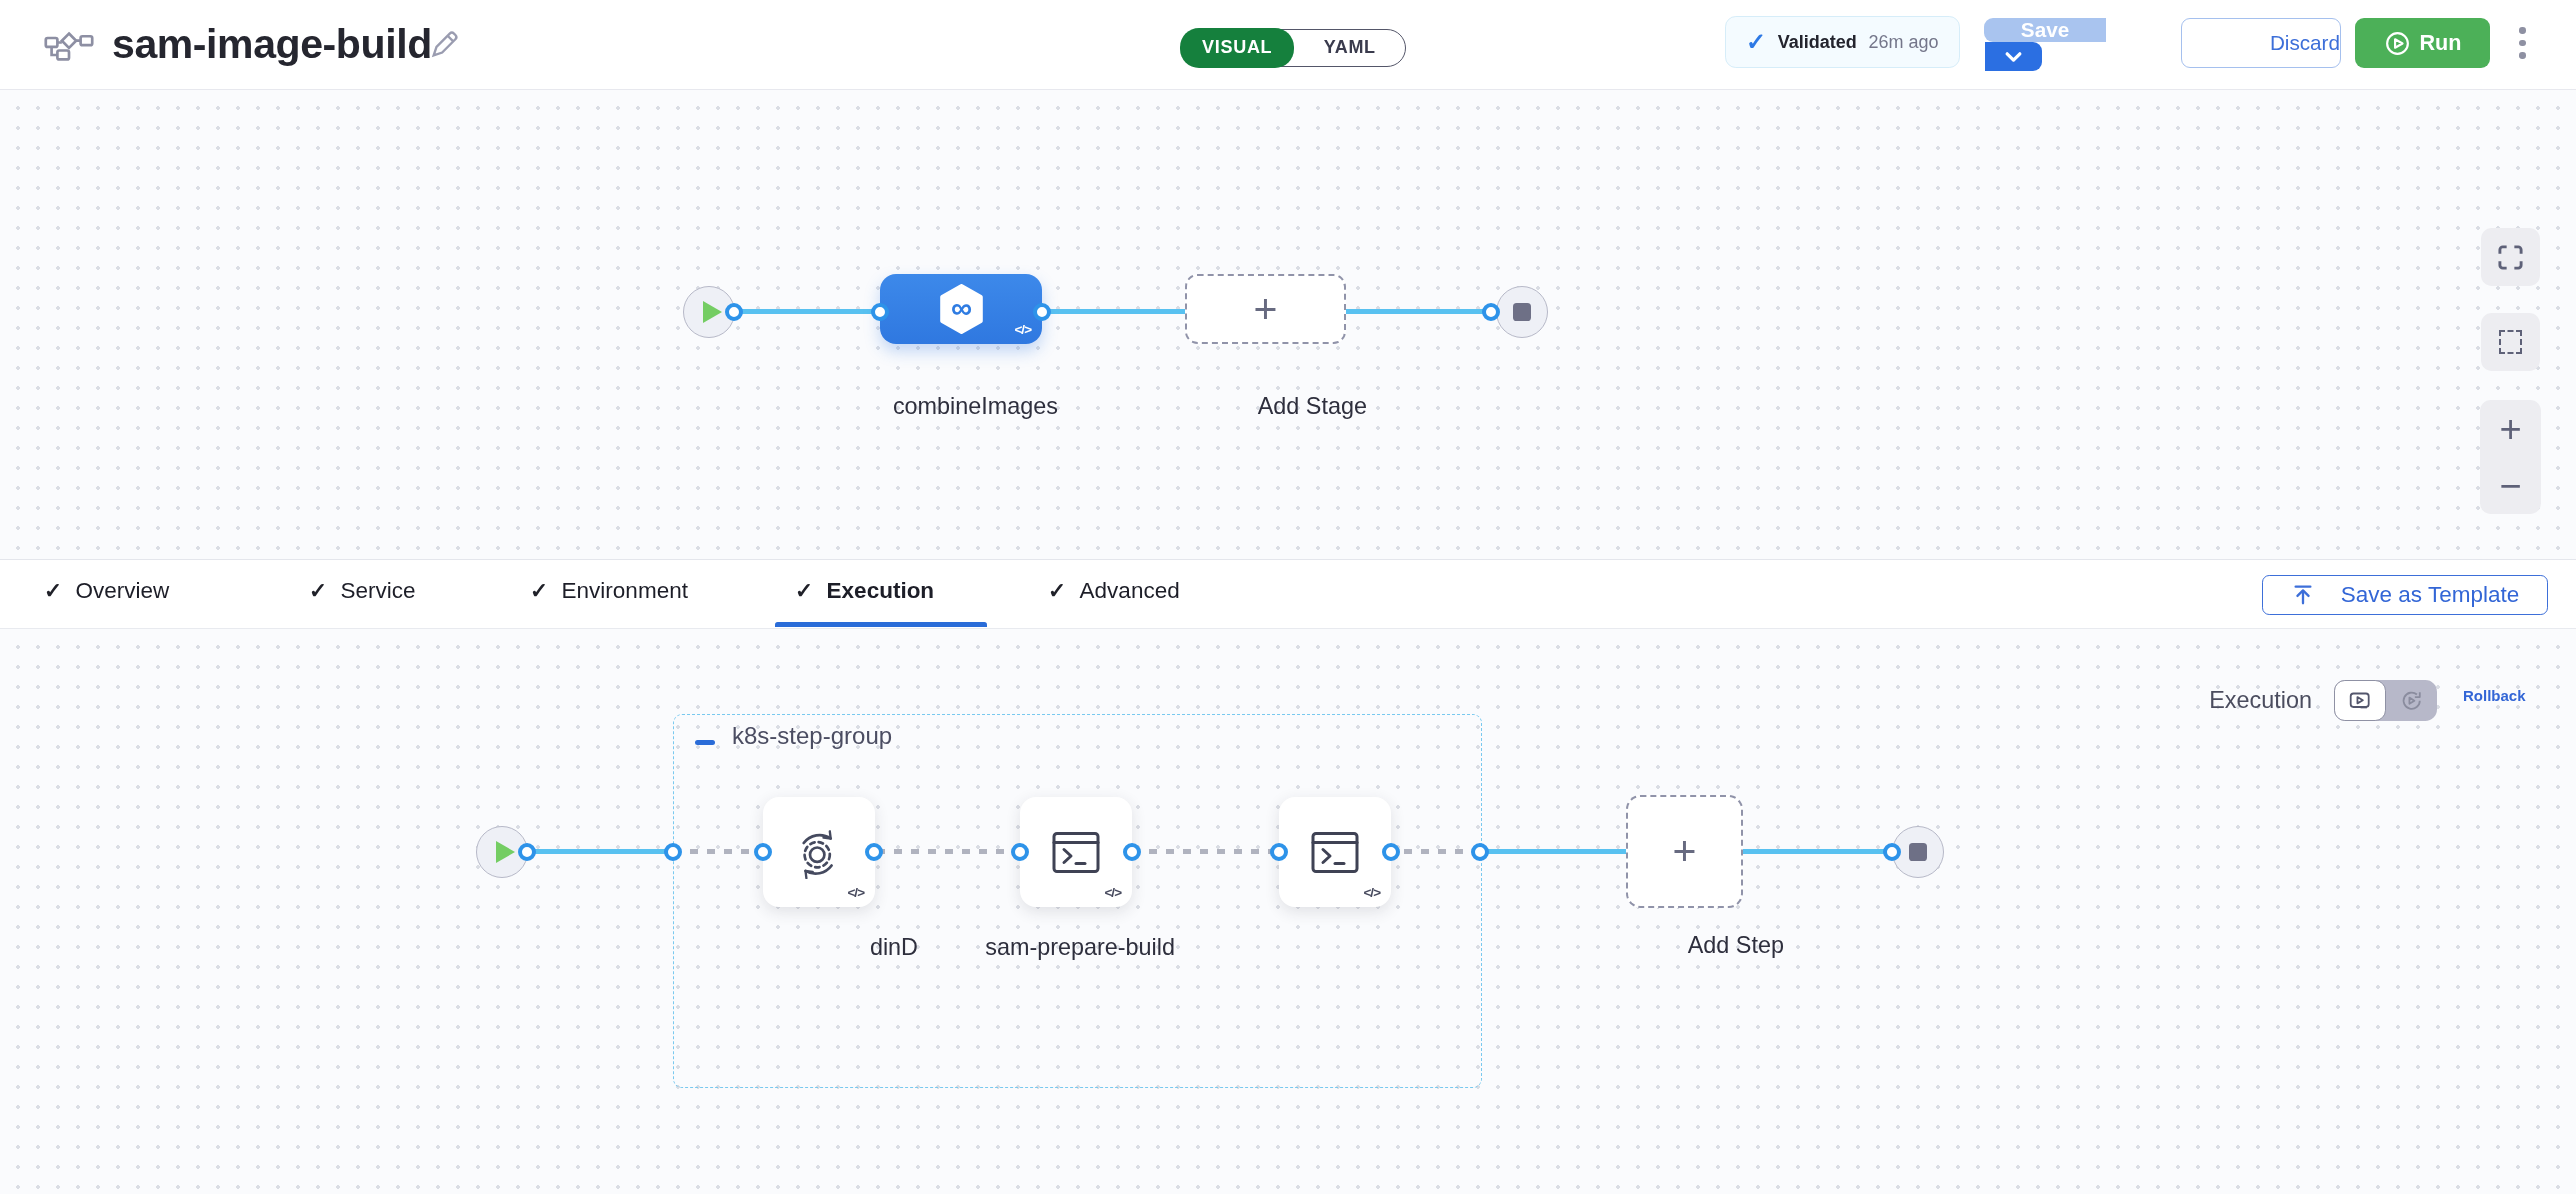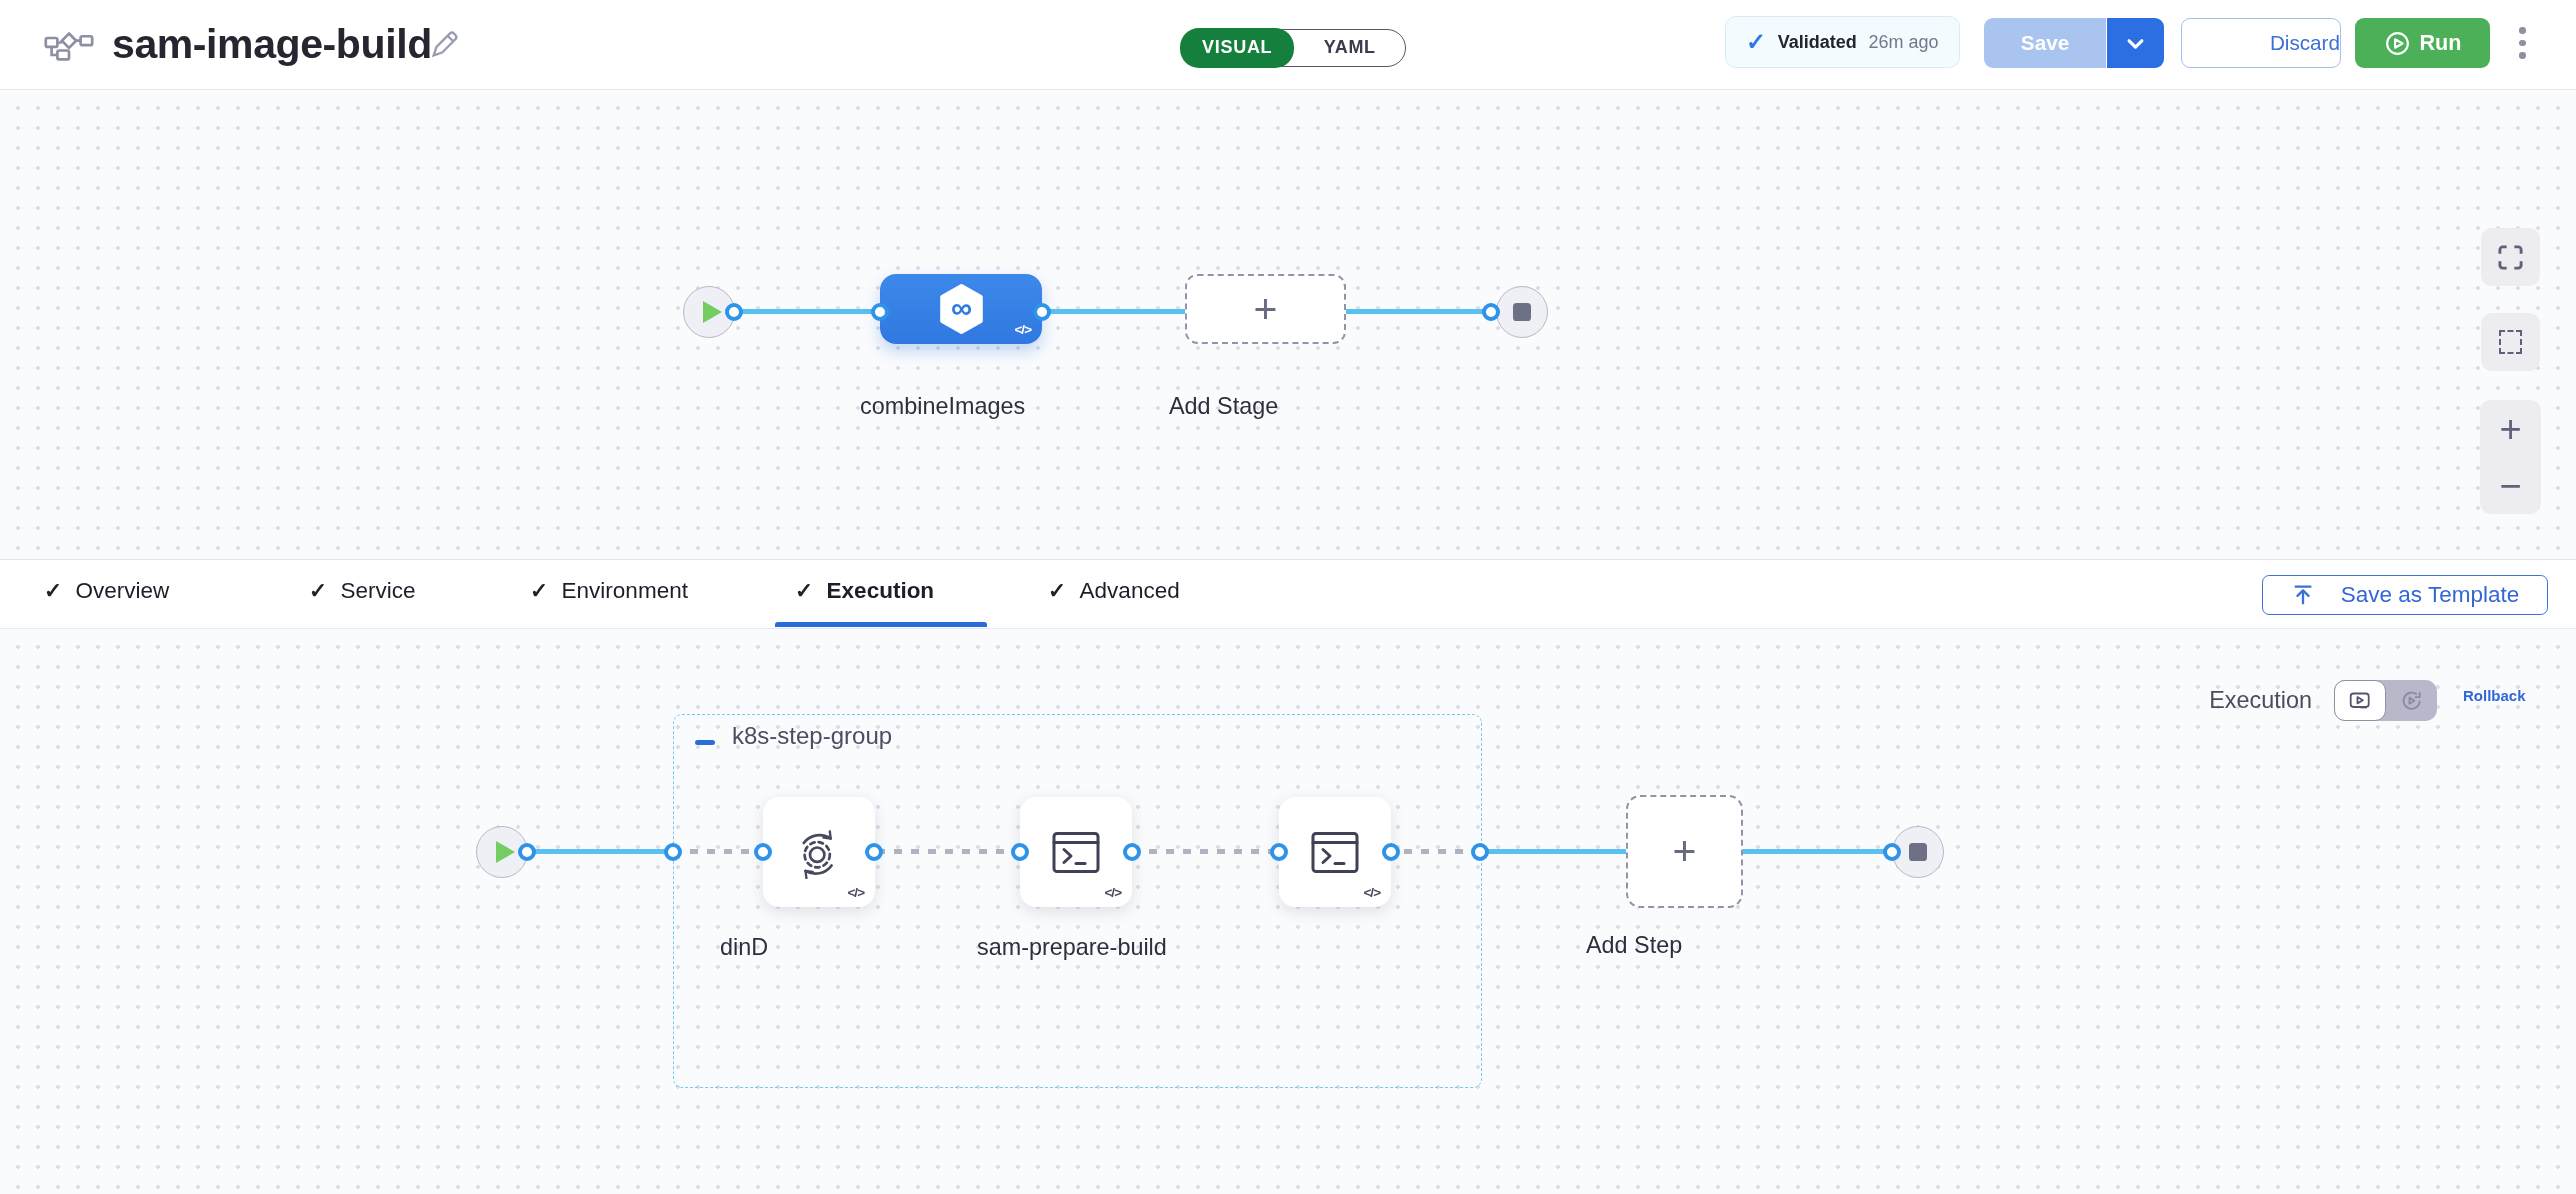--- a/index.html
+++ b/index.html
@@ -15,21 +15,21 @@
 
   .mode-toggle { position:absolute; left:1181px; top:29px; height:38px; display:flex; border:1.8px solid #545669; border-radius:20px; background:#fff; }
   .mode-seg { width:111px; text-align:center; line-height:34px; font-size:18px; font-weight:700; letter-spacing:0.7px; color:#3a3b4d; cursor:pointer; }
   .mode-seg.active { background:#15803d; color:#fff; border-radius:19px; margin:-1.8px 0 -1.8px -1.8px; width:114px; line-height:38px; }
 
   .validated-badge { position:absolute; left:1725px; top:16px; height:52px; padding:0 20px; display:flex; align-items:center; gap:11.7px; background:#f4fbff; border:1.8px solid #d6edf9; border-radius:10.8px; }
   .validated-check { color:#2d79e5; font-size:24px; font-weight:700; }
   .validated-label { font-size:18px; font-weight:700; color:#23242e; }
   .validated-time { font-size:18px; color:#74768a; }
 
-  .save-split { position:absolute; left:1984px; top:18px; height:50px; display:flex; }
+  .save-split { position:absolute; left:1984px; top:18px; height:50px; display:flex;flex-direction:column; }
   .save-main { width:122px; background:#a9c4ef; color:#fff; font-size:20.7px; font-weight:600; border:none; border-radius:9px 0 0 9px; cursor:pointer; font-family:inherit; }
   .save-caret { width:58px; background:#2b6fe2; border:none; border-left:1.8px solid #fff; border-radius:0 9px 9px 0; display:flex; align-items:center; justify-content:center; cursor:pointer; }
   .discard-btn { position:absolute; left:2181px; top:18px; width:160px; height:50px; background:#fff; border:1.8px solid #a5c0ee; border-radius:9px; color:#3d6fd9; font-size:20.7px; font-weight:500; cursor:pointer; font-family:inherit;text-align:right; }
   .run-btn { position:absolute; left:2355px; top:18px; width:135px; height:50px; background:#4cb058; border:none; border-radius:9px; color:#fff; font-size:21.6px; font-weight:600; display:flex; align-items:center; justify-content:center; gap:9px; cursor:pointer; font-family:inherit; }
   .kebab { position:absolute; left:2508px; top:18px; width:29px; height:50px; display:flex; flex-direction:column; align-items:center; justify-content:center; gap:6.3px; background:none; border:none; cursor:pointer; }
   .kebab i { width:6.3px; height:6.3px; border-radius:50%; background:#8e90a2; }
 
   
   .canvas { position:absolute; left:0; right:0; background-color:#fafbfd;
     background-image:radial-gradient(circle, #dadde4 1.6px, transparent 1.9px);
@@ -43,21 +43,21 @@
   .endpoint { position:absolute; width:52px; height:52px; border-radius:50%; background:#eef0f6; border:1.8px solid #b7b9c8; display:flex; align-items:center; justify-content:center; z-index:4; }
   .play-tri { width:0; height:0; border-left:19px solid #74cd63; border-top:11.7px solid transparent; border-bottom:11.7px solid transparent; margin-left:6.3px; }
   .stop-sq { width:18px; height:18px; background:#6e7086; border-radius:3.6px; }
 
   .stage-node { position:absolute; left:880px; top:184px; width:162px; height:70px; background:linear-gradient(180deg,#3d89ea,#2f78e0); border-radius:16px; box-shadow:0 7.2px 16px rgba(47,120,224,.28); display:flex; align-items:center; justify-content:center; cursor:pointer; z-index:4; }
   .dashed-node { position:absolute; background:#fff; border:2.7px dashed #9093a9; border-radius:12.6px; display:flex; align-items:center; justify-content:center; cursor:pointer; z-index:4; }
   .plus-glyph { font-size:41px; font-weight:300; color:#676a80; line-height:1; }
   .code-glyph { position:absolute; right:10.8px; bottom:7.2px; font-size:13.5px; font-weight:700; letter-spacing:-0.9px; }
   .stage-node .code-glyph { color:#fff; }
   .step-card .code-glyph { color:#474a5e; }
-  .node-label { position:absolute; width:198px; text-align:left; font-size:23.4px; color:#2e2f3d; line-height:39px; z-index:2; }
+  .node-label { position:absolute; width:198px; text-align:right; font-size:23.4px; color:#2e2f3d; line-height:39px; z-index:2; }
 
   .ctrl-btn { position:absolute; width:59px; background:#ededf1; border:none; border-radius:10.8px; display:flex; align-items:center; justify-content:center; cursor:pointer; color:#5e6178; z-index:8; }
   .marquee-box { width:23.4px; height:23.4px; border:2.7px dashed #5e6178; }
   .zoomer { position:absolute; left:2480px; top:310px; width:61px; height:114px; background:#ededf1; border-radius:10.8px; display:flex; flex-direction:column; z-index:8; }
   .zoomer button { flex:1; background:none; border:none; font-size:38px; font-weight:300; color:#5e6178; cursor:pointer; line-height:1; font-family:inherit; }
 
   
   #tabbar { position:absolute; top:559px; left:0; right:0; height:70px; background:#fff; border-top:1.8px solid #e4e6ec; border-bottom:1.8px solid #e8eaef; z-index:15; }
   .tab { position:absolute; top:0; height:62px; display:flex; align-items:center; gap:13.5px; font-size:22.5px; color:#1d1e28; cursor:pointer; }
   .tab .chk { font-size:21.6px; font-weight:700; color:#202129; }

